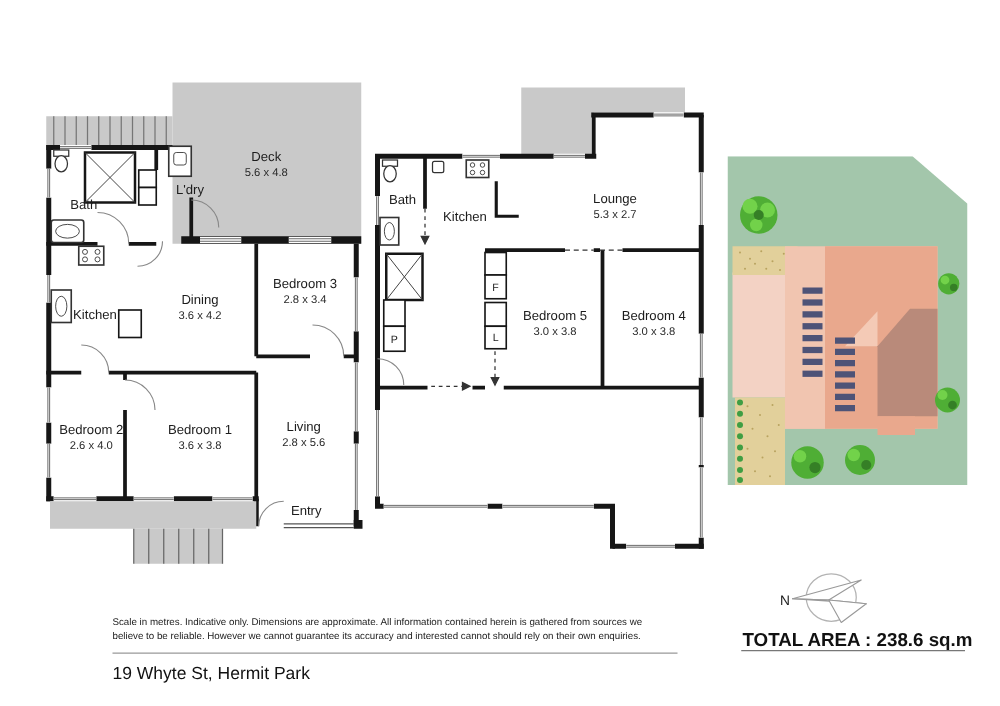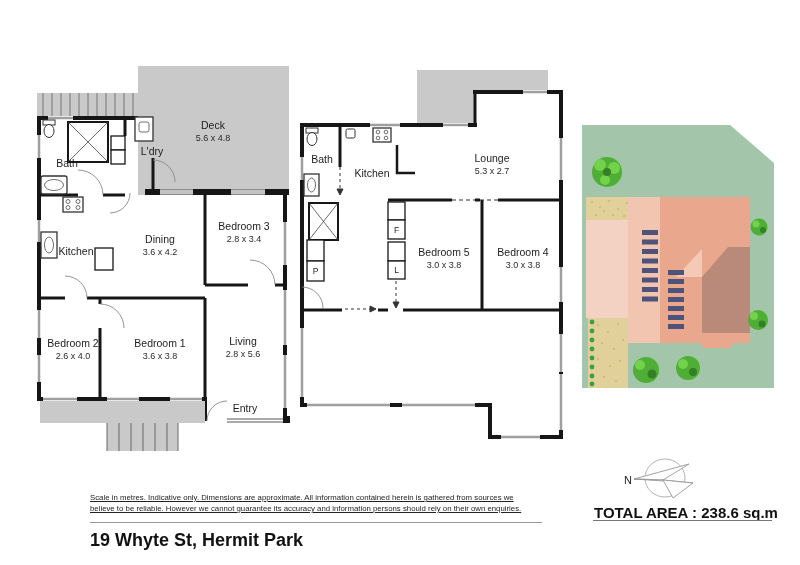--- a/index.html
+++ b/index.html
@@ -2,25 +2,25 @@
 <html><head>
 <meta charset="utf-8">
 <style>
   html,body{margin:0;padding:0;background:#fff;}
   body{width:800px;height:565px;font-family:"Liberation Sans",sans-serif;position:relative;overflow:hidden;}
   .abs{position:absolute;}
   svg text{font-family:"Liberation Sans",sans-serif;fill:#1c1c1c;}
   .roomname{font-size:10.5px;}
   .roomdims{font-size:9px;fill:#2a2a2a;}
   .tinylabel{font-size:8.5px;}
-  #disclaimer{left:90px;top:493px;width:462px;font-size:7.8px;line-height:1.4;color:#222;text-decoration:underline;}
+  #disclaimer{left:90px;top:493px;width:462px;font-size:7.8px;line-height:1.4;color:#222;}
   #disc-rule{left:90px;top:522px;width:452px;height:1px;background:#999;}
   #total-area{left:594px;top:504px;font-size:15px;font-weight:bold;color:#111;}
   #total-rule{left:593px;top:520px;width:179px;height:1px;background:#777;}
-  #address{left:90px;top:530px;font-size:18px;font-weight:bold;color:#111;}
+  #address{left:90px;top:530px;font-size:14px;font-weight:normal;color:#111;}
 </style>
 </head>
 <body>
 
 <svg class="abs" style="left:35px;top:60px" width="258" height="402" viewBox="0 0 258 402">
 
   <rect x="103" y="6" width="151" height="129" fill="#c9c9c9"></rect>
 
   <g>
     <rect x="2" y="33" width="101" height="23" fill="#c9c9c9"></rect>
@@ -350,18 +350,18 @@
   <ellipse cx="49" cy="26" rx="20" ry="19" fill="none" stroke="#b3b3b3" stroke-width="1"></ellipse>
   <g fill="#fff" stroke="#999" stroke-width="0.9" stroke-linejoin="round">
     <polygon points="18,27 73,12 47,28"></polygon>
     <polygon points="18,27 47,28 77,31"></polygon>
     <polygon points="77,31 47,28 57,46"></polygon>
   </g>
 </svg>
 
 <div id="disclaimer" class="abs">
   <div>Scale in metres. Indicative only. Dimensions are approximate. All information contained herein is gathered from sources we</div>
-  <div>believe to be reliable. However we cannot guarantee its accuracy and information persons should rely on their own enquiries.</div>
+  <div>believe to be reliable. However we cannot guarantee its accuracy and interested cannot should rely on their own enquiries.</div>
 </div>
 <div id="disc-rule" class="abs"></div>
 <div id="total-area" class="abs">TOTAL AREA : 238.6 sq.m</div>
 <div id="total-rule" class="abs"></div>
 <div id="address" class="abs">19 Whyte St, Hermit Park</div>
 
 </body></html>

